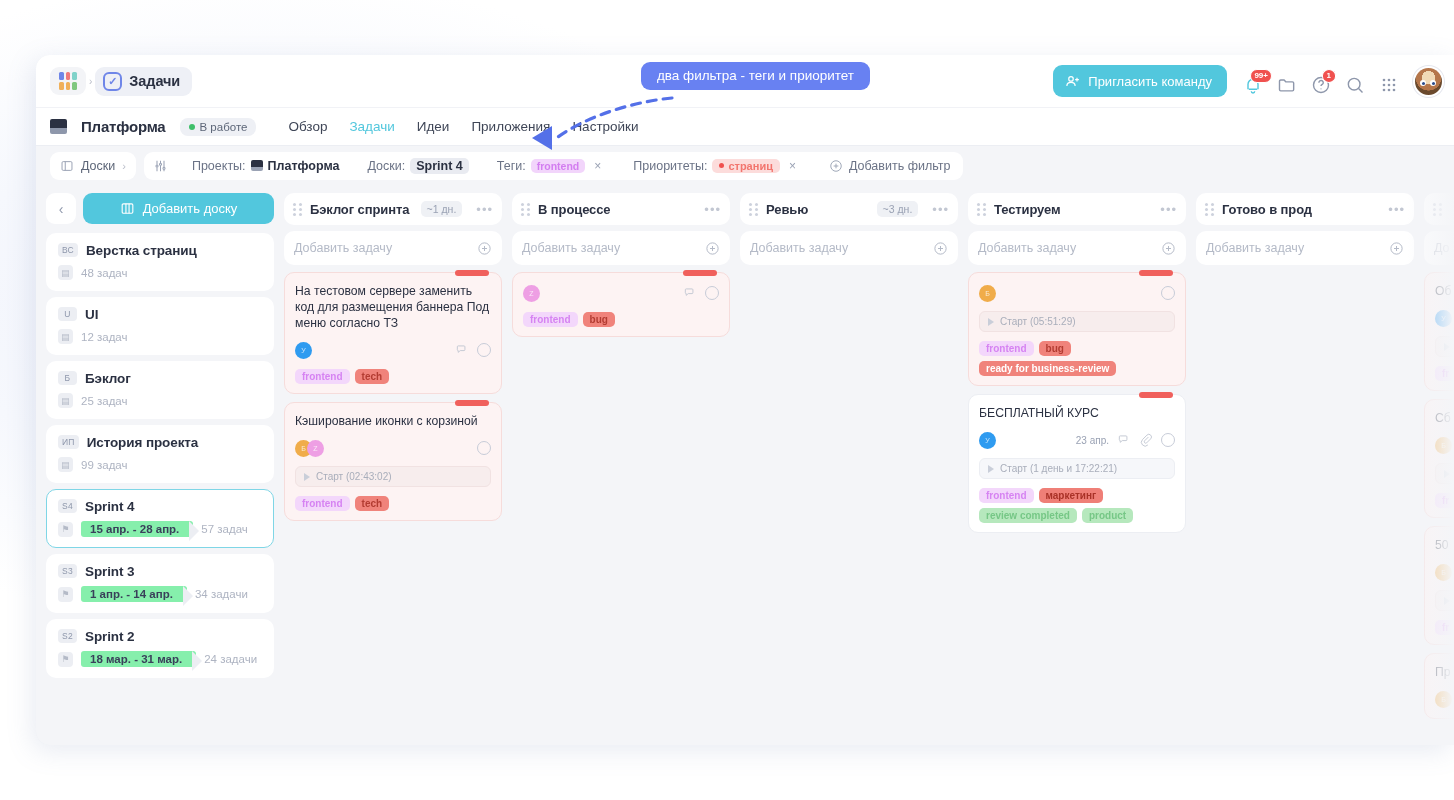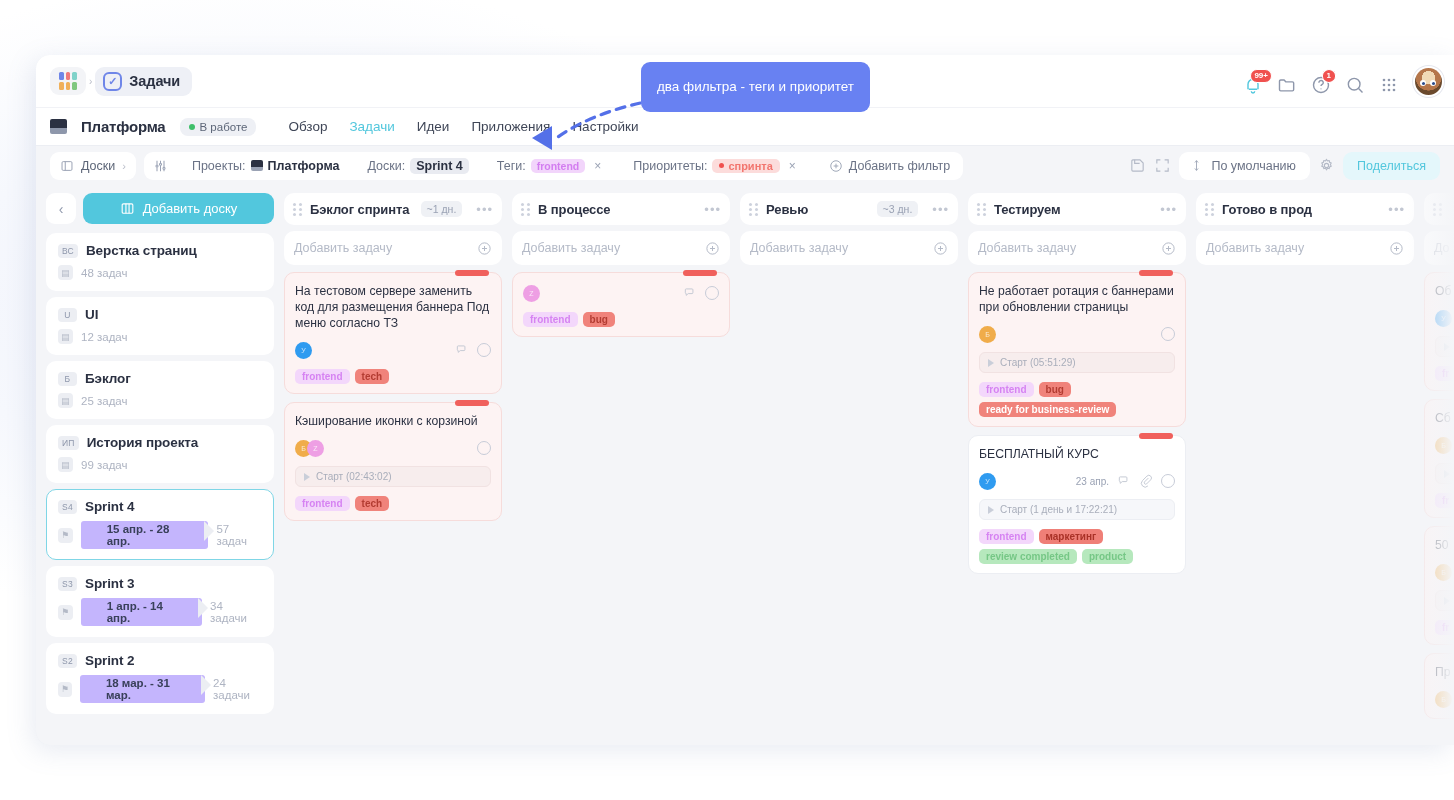--- a/index.html
+++ b/index.html
@@ -152,32 +152,32 @@
   .addboard-btn {
     flex:1; height:31px; background:#52c7dd; color:#fff; border-radius:9px;
     display:flex; align-items:center; justify-content:center; gap:8px;
     font-size:13px; cursor:pointer;
   }
   .board-card {
     background:#fff; border-radius:10px; padding:9px 11px 10px; margin-bottom:6px; cursor:pointer;
     border:1.5px solid transparent;
   }
   .board-card.active { border-color:#7fd6e6; }
-  .bc-row1 { display:flex; align-items:center; gap:8px; }
+  .bc-row1 { display:flex; align-items:flex-start; gap:8px; }
   .bc-key {
     background:#eceef3; color:#8e97ab; border-radius:4px; font-size:8.5px;
     padding:2px 4px; text-transform:uppercase; min-width:19px; text-align:center; letter-spacing:.2px;
   }
   .bc-name { font-size:13.5px; font-weight:bold; color:#2b3142; letter-spacing:-.1px; }
   .bc-row2 { display:flex; align-items:center; gap:8px; margin-top:7px; }
   .bc-ico { width:15px;height:15px;background:#eceef3;border-radius:4px;display:flex;align-items:center;justify-content:center;color:#b4bac7;font-size:9px; }
   .bc-count { font-size:11.5px; color:#aeb4c2; }
   .date-chip {
-    background:#c4b5fd; color:#39405a; font-size:11.5px; font-weight:bold;
-    padding:2px 14px 2px 26px; border-radius:3px; position:relative;
+    background:#86efac; color:#39405a; font-size:11.5px; font-weight:bold;
+    padding:2px 14px 2px 9px; border-radius:3px; position:relative;
   }
   .date-chip::after{
     content:""; position:absolute; right:-6px; top:0; border:10px solid transparent;
     border-left-color:#eceef3; border-right-width:0; height:0; width:0;
   }
 
   
   .board {
     flex:1; background:#f4f5f8; padding:8px 0 0 0; display:flex; gap:10px;
     overflow:hidden; position:relative;
@@ -240,21 +240,21 @@
 
   
   .board-fade {
     position:absolute; right:0; top:0; width:46px; height:100%;
     background:linear-gradient(90deg, rgba(244,245,248,0) 0%, rgba(244,245,248,.55) 35%, #f4f5f8 100%);
     pointer-events:none;
   }
 
   
   .callout {
-    position:absolute; left:641px; top:62px; width:229px; height:50px;
+    position:absolute; left:641px; top:62px; width:229px; height:28px;
     background:#6881f2; border-radius:9px; color:#fff;
     display:flex; align-items:center; justify-content:center; text-align:center;
     font-size:13.5px; line-height:1.25; padding:0 14px; z-index:40;
   }
   .arrow-svg { position:absolute; left:520px; top:88px; width:160px; height:62px; z-index:39; pointer-events:none; }
 </style>
 </head>
 <body>
 
 <div class="app-window">
@@ -270,20 +270,28 @@
           <i></i>
       </span>
     </div>
     <span class="crumb-sep">›</span>
     <div class="proj-chip">
       <span class="check-ico">✓</span>
       <span class="ttl">Задачи</span>
     </div>
 
     <div class="topbar-right">
+      <button class="invite-btn">
+        <svg viewBox="0 0 20 20" style="width:15px;height:15px" fill="none" stroke="#fff" stroke-width="1.6">
+          <circle cx="8" cy="6.5" r="3"></circle>
+            <path d="M2.5 16c0-3 2.5-4.8 5.5-4.8s5.5 1.8 5.5 4.8"></path>
+            <path d="M16 5v5M13.5 7.5h5"></path>
+        </svg>
+        <span>Пригласить команду</span>
+      </button>
 
       <div class="icon-cluster">
         <span class="ic bell">
           <svg viewBox="0 0 24 24" fill="none" stroke="currentColor" stroke-width="1.7">
               <path d="M7 17h10M6 17V11a6 6 0 0112 0v6M10 19.5a2 2 0 004 0"></path>
             </svg>
           <span class="badge">99+</span>
         </span>
         <span class="ic">
           <svg viewBox="0 0 24 24" fill="none" stroke="currentColor" stroke-width="1.7">
@@ -370,56 +378,34 @@
       <span class="fitem">
         <span>Теги:</span>
         <span class="tagmini frontend">frontend</span>
         <span class="xbtn">×</span>
       </span>
 
       <span class="fitem">
         <span>Приоритеты:</span>
         <span class="prio-pill">
           <i class="prio-dot"></i>
-          <span>спринта</span>
+          <span>страниц</span>
         </span>
         <span class="xbtn">×</span>
       </span>
 
       <span class="addfilter">
         <svg viewBox="0 0 24 24" fill="none" stroke="#9aa2b4" stroke-width="1.6" style="width:14px;height:14px">
             <circle cx="12" cy="12" r="9"></circle>
             <path d="M12 8v8M8 12h8"></path>
           </svg>
         <span>Добавить фильтр</span>
       </span>
     </div>
 
-    <div class="filterbar-right">
-      <svg class="sq-ico" viewBox="0 0 24 24" fill="none" stroke="currentColor" stroke-width="1.6">
-          <path d="M4 5.5A1.5 1.5 0 015.5 4h10L20 8.5v10a1.5 1.5 0 01-1.5 1.5h-13A1.5 1.5 0 014 18.5z"></path>
-          <path d="M8 4v5h7"></path>
-        </svg>
-      <svg class="sq-ico" viewBox="0 0 24 24" fill="none" stroke="currentColor" stroke-width="1.6">
-          <path d="M4 9V4h5M20 9V4h-5M4 15v5h5M20 15v5h-5"></path>
-        </svg>
-      <div class="sortbtn">
-        <svg viewBox="0 0 24 24" fill="none" stroke="#9aa2b4" stroke-width="1.6" style="width:13px;height:15px">
-            <path d="M12 3v18M12 3l-3 3.5M12 3l3 3.5M12 21l-3-3.5M12 21l3-3.5"></path>
-          </svg>
-        <span>По умолчанию</span>
-      </div>
-      <svg class="sq-ico" viewBox="0 0 24 24" fill="none" stroke="currentColor" stroke-width="1.6">
-          <circle cx="12" cy="12" r="3"></circle>
-          <path d="M12 3.5l1.4 2 2.4-.5.6 2.4 2.2 1.1-1.1 2.2 1.1 2.2-2.2 1.1-.6 2.4-2.4-.5-1.4 2-1.4-2-2.4.5-.6-2.4-2.2-1.1 1.1-2.2L5.4 8.5l2.2-1.1.6-2.4 2.4.5z"></path>
-        </svg>
-      <div class="sharebtn">
-        <span>Поделиться</span>
-      </div>
-    </div>
   </div>
 
   <div class="body-split">
 
     <aside class="sidebar">
       <div class="sb-top">
         <div class="collapse-btn">‹</div>
         <div class="addboard-btn">
           <svg viewBox="0 0 24 24" fill="none" stroke="#fff" stroke-width="1.8" style="width:15px;height:15px">
               <rect x="3.5" y="4.5" width="17" height="15" rx="2"></rect>
@@ -657,21 +643,20 @@
         <div class="addtask">
           <span>Добавить задачу</span>
           <svg class="plus" viewBox="0 0 24 24" fill="none" stroke="currentColor" stroke-width="1.6">
               <circle cx="12" cy="12" r="9"></circle>
               <path d="M12 8v8M8 12h8"></path>
             </svg>
         </div>
 
         <div class="task-card">
           <span class="prio-bar"></span>
-          <div class="task-title">Не работает ротация с баннерами при обновлении страницы</div>
           <div class="task-mid">
             <span class="avatars">
                 <span class="av orange">Б</span>
               </span>
             <span class="task-meta">
               <span class="circle-o"></span>
             </span>
           </div>
           <div class="timer">
             <span class="play-t"></span>

